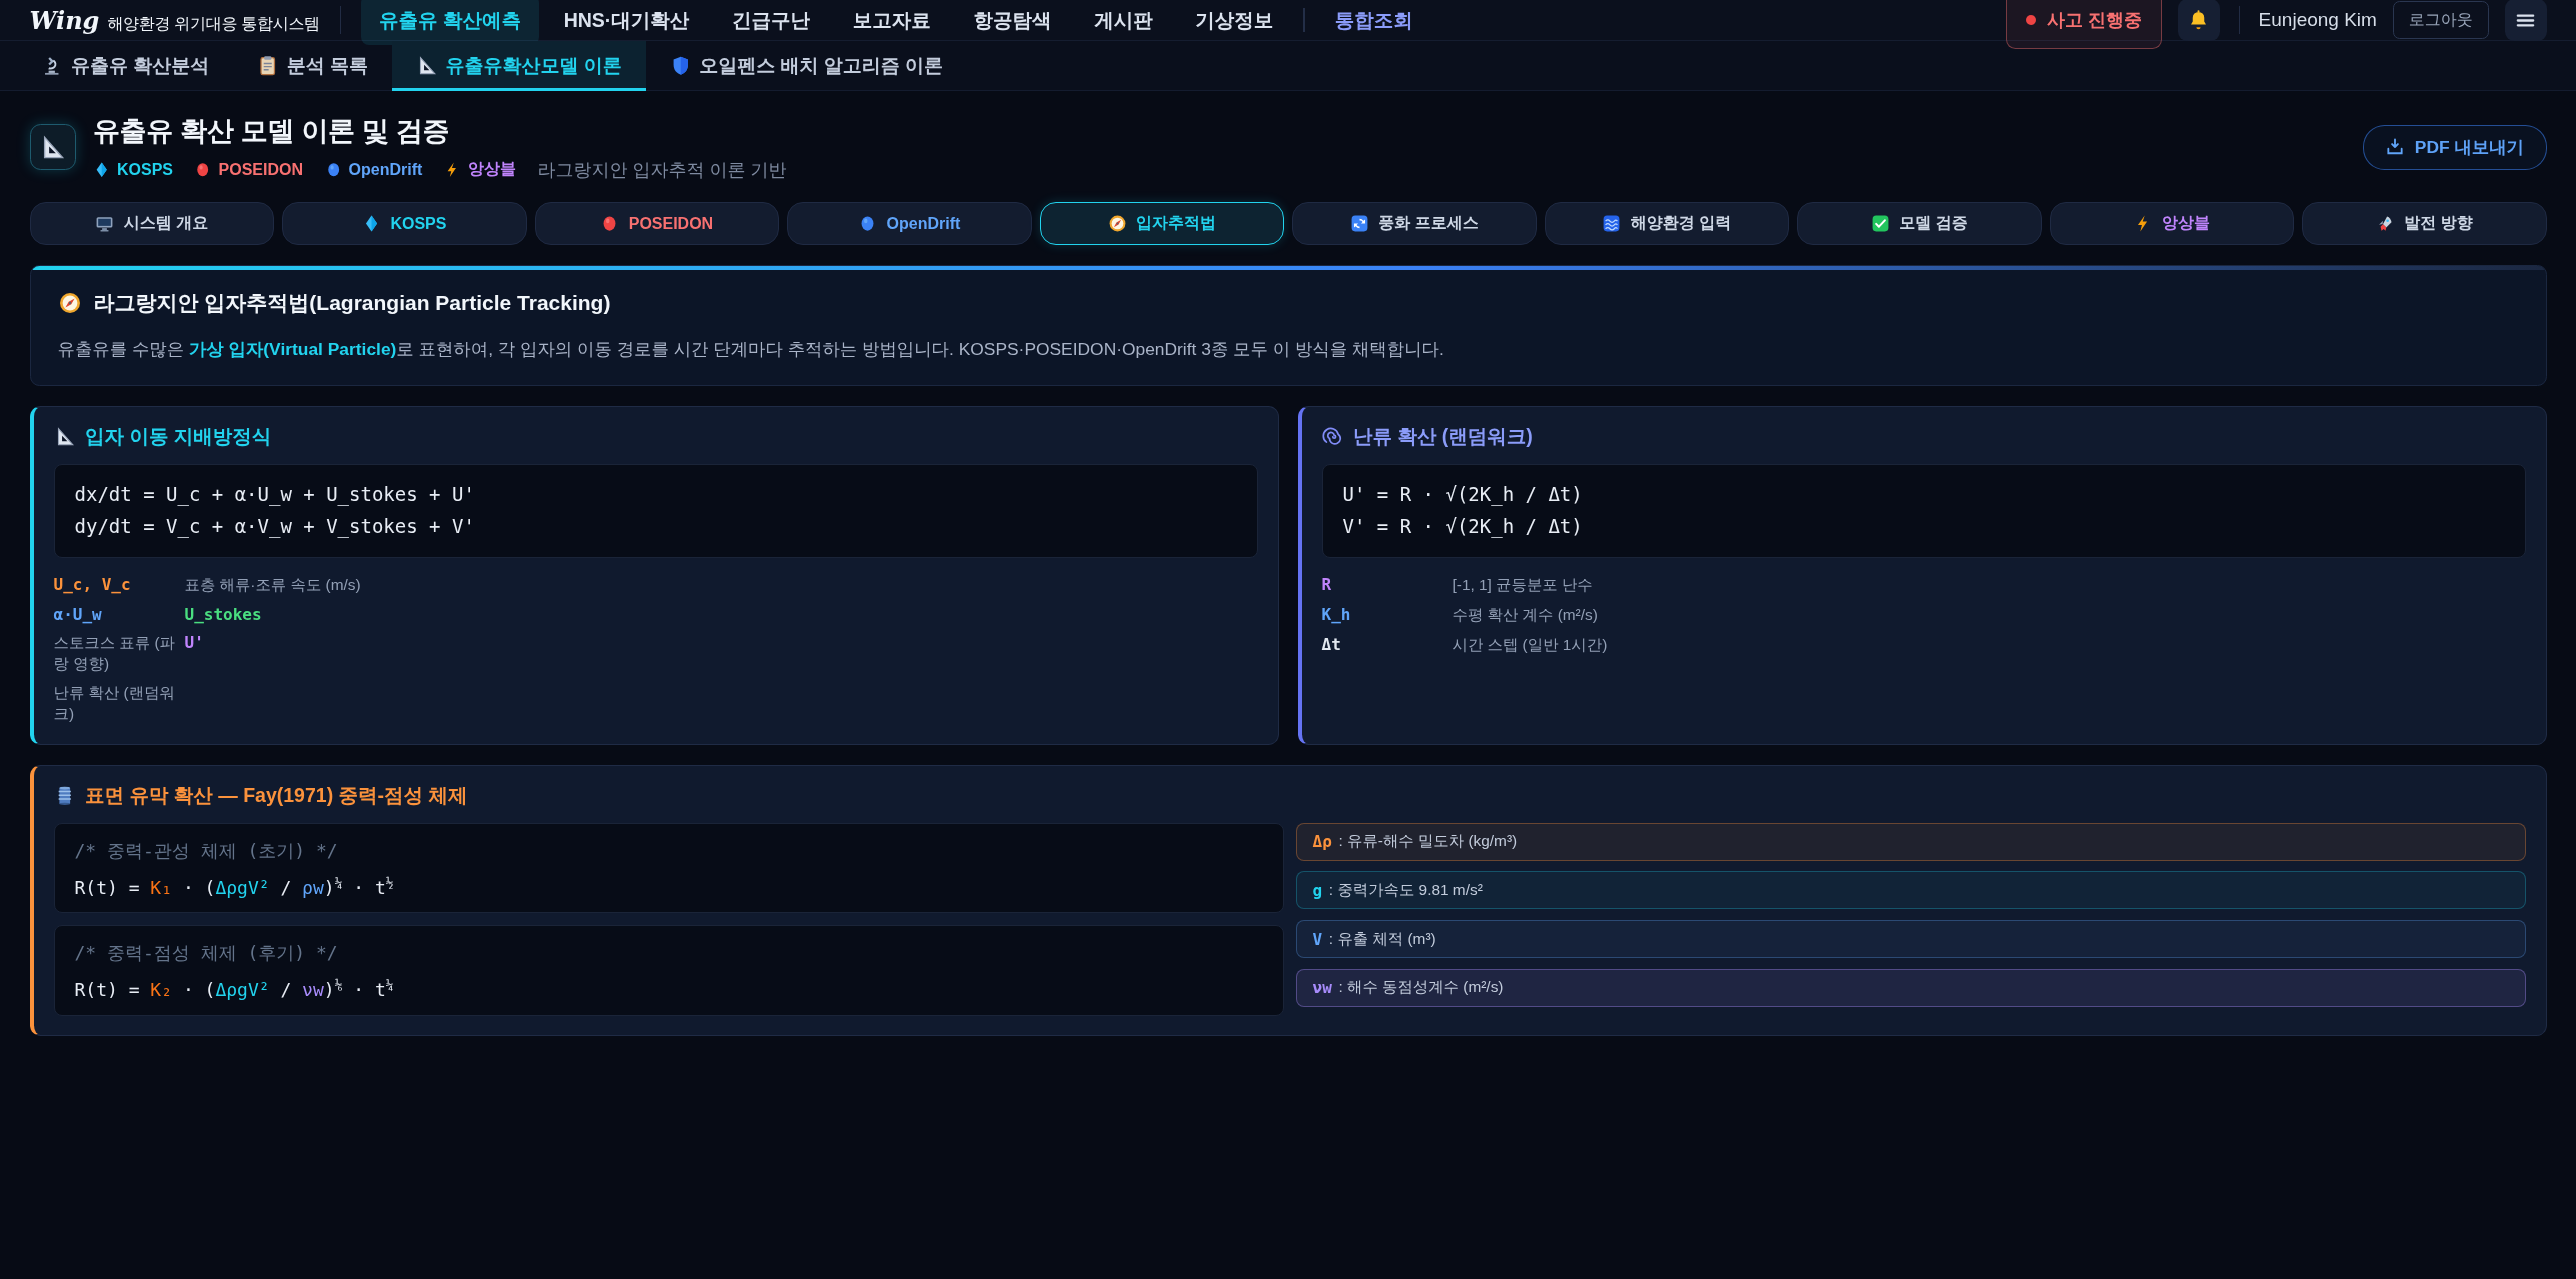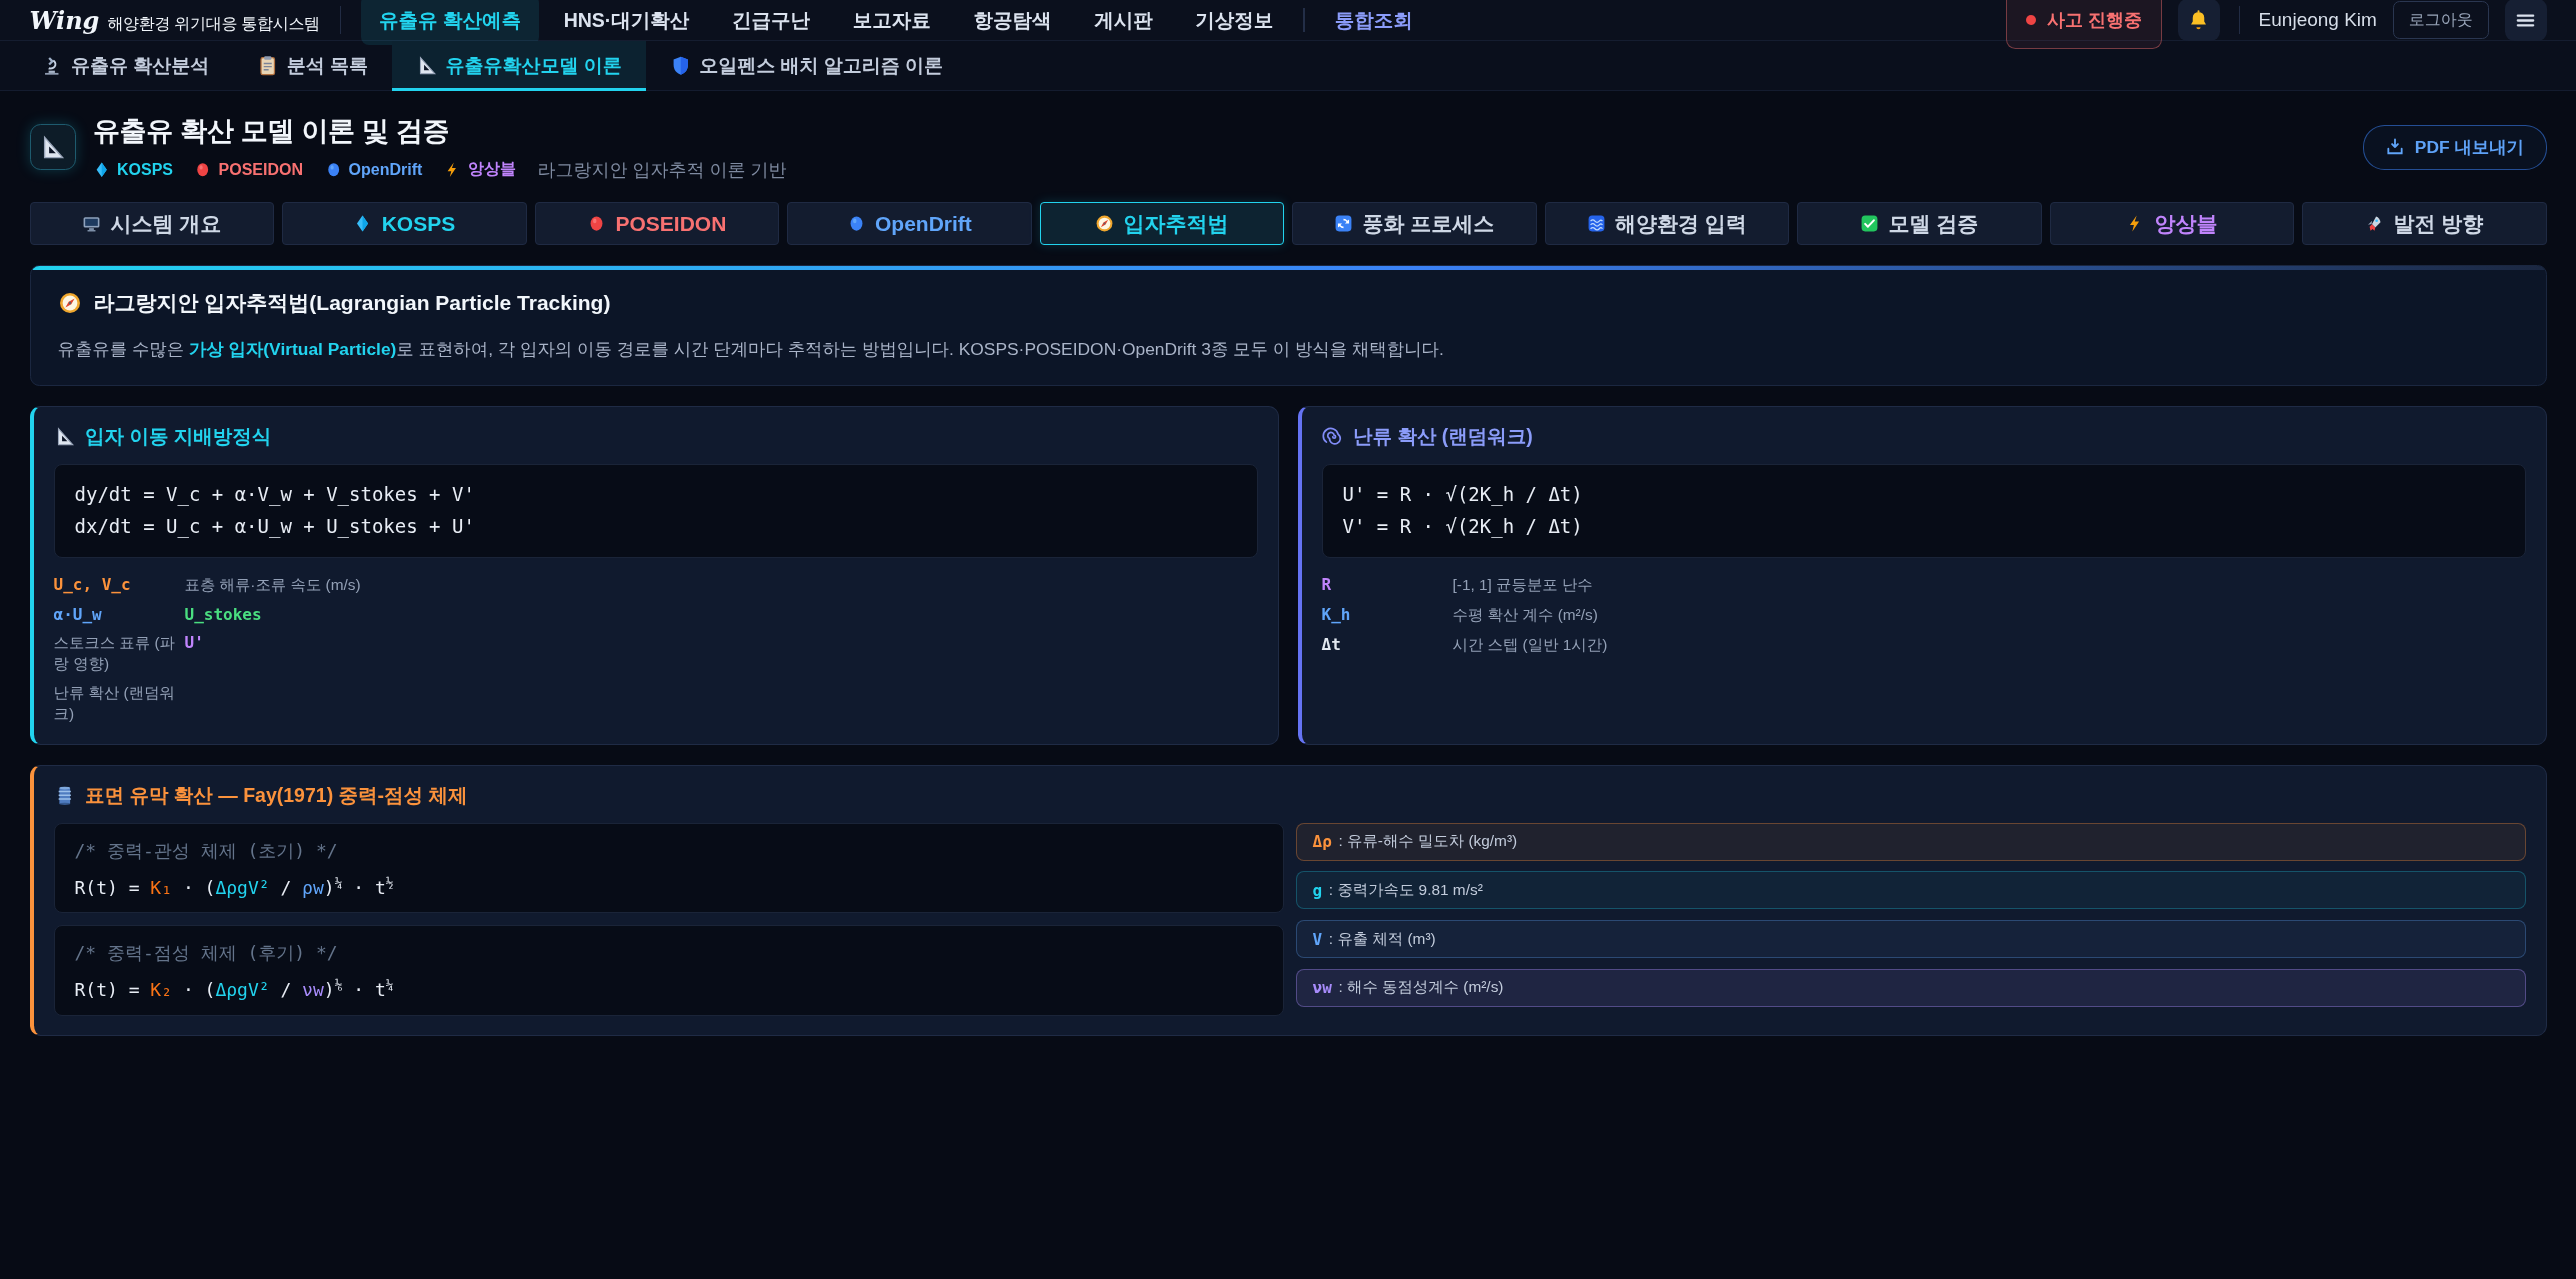--- a/index.html
+++ b/index.html
@@ -48,21 +48,21 @@
   .badge.cyan  { color:#22d3ee; }
   .badge.red   { color:#f87171; }
   .badge.blue  { color:#60a5fa; }
   .badge.purple{ color:#c084fc; }
   .badge-sub { color:#7e8aa0; font-size:18px; font-weight:400; }
   .export-btn { margin-left:auto; display:flex; align-items:center; gap:9.4px; color:#5ea2f7; border:1.3px solid rgba(59,130,246,.55); background:rgba(59,130,246,.05); padding:9.4px 21.5px; border-radius:21.5px; font-size:17.4px; font-weight:700; cursor:pointer; white-space:nowrap; }
   .export-btn svg { width:20px; height:20px; }
 
   
   .section-tabs { display:flex; gap:8px; margin:5.4px 29.5px 0; }
-  .section-tab { flex:1; height:43px; display:flex; align-items:center; justify-content:center; gap:9.4px; background:#131c2f; border:1.3px solid #1f2a43; border-radius:4px; font-size:21px; font-weight:700; color:#cfd8e6; cursor:pointer; white-space:nowrap; }
+  .section-tab { flex:1; height:43px; display:flex; align-items:center; justify-content:center; gap:9.4px; background:#131c2f; border:1.3px solid #1f2a43; border-radius:16px; font-size:16px; font-weight:700; color:#cfd8e6; cursor:pointer; white-space:nowrap; }
   .section-tab svg { width:19px; height:19px; }
   .section-tab.c-cyan  { color:#22d3ee; }
   .section-tab.c-red   { color:#f87171; }
   .section-tab.c-blue  { color:#60a5fa; }
   .section-tab.c-purple{ color:#c084fc; }
   .section-tab.active { border-color:#22d3ee; background:#0d2331; color:#22d3ee; box-shadow:0 0 10.7px rgba(34,211,238,.18); }
 
   
   .banner { margin:20px 29.5px 0; background:#0c1527; border:1.3px solid #1b2740; border-radius:9.4px; overflow:hidden; }
   .banner-topbar { height:4px; background:linear-gradient(90deg,#22d3ee,#3b82f6 55%,#1b2740); }
@@ -380,22 +380,22 @@
     <div class="panel-title t-cyan">
       <span>
           <svg viewBox="0 0 24 24" width="21.5" height="21.5">
             <path d="M5 3v18h16z" fill="#dfe6f0" stroke="#9aa6ba" stroke-width="1.2"></path>
             <path d="M9 11v6h6z" fill="#0d1526"></path>
           </svg>
         </span>
       <span>입자 이동 지배방정식</span>
     </div>
     <div class="codeblock">
+      <div>dx/dt = U_c + α·U_w + U_stokes + U'</div>
       <div>dy/dt = V_c + α·V_w + V_stokes + V'</div>
-      <div>dx/dt = U_c + α·U_w + U_stokes + U'</div>
     </div>
     <div class="legend">
       <span class="sym s-orange">U_c, V_c</span>
       <span class="desc">표층 해류·조류 속도 (m/s)</span>
       <span class="sym s-blue">α·U_w</span>
       <span class="sym s-green">U_stokes</span>
       <span class="desc">스토크스 표류 (파랑 영향)</span>
       <span class="sym s-purple">U'</span>
       <span class="desc">난류 확산 (랜덤워크)</span>
     </div>

